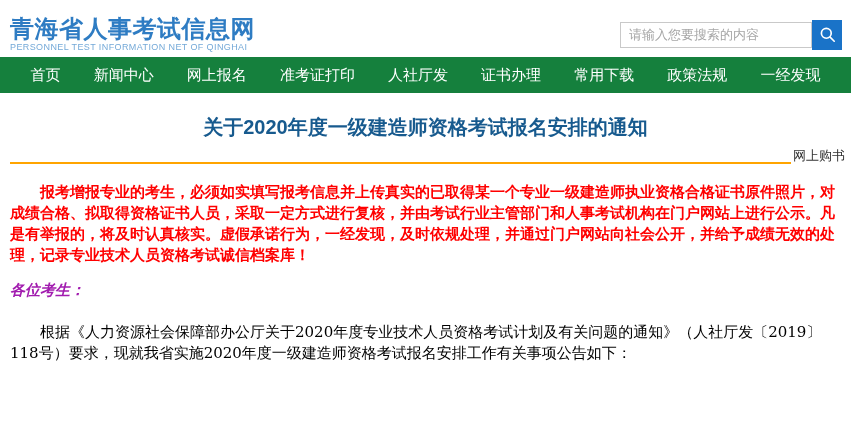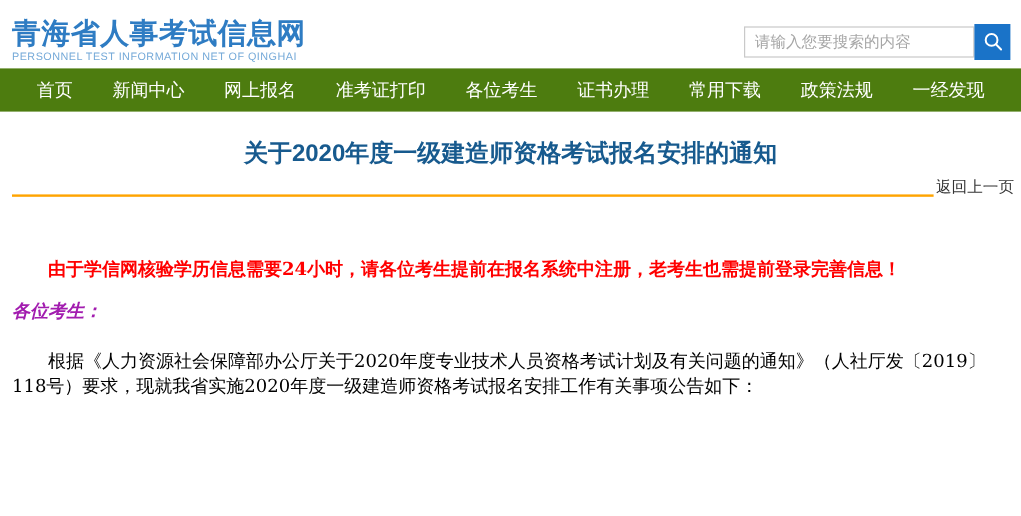--- a/index.html
+++ b/index.html
@@ -49,21 +49,21 @@
     display: flex;
     align-items: center;
     justify-content: center;
     cursor: pointer;
   }
   .search-btn svg { display: block; }
 
   
   .nav {
     height: 36px;
-    background: #4d7c0f;
+    background: #15803d;
     display: flex;
     align-items: center;
     justify-content: space-around;
     padding: 0 14px;
   }
   .nav-item {
     color: #ffffff;
     font-size: 15px;
     text-decoration: none;
     cursor: pointer;
@@ -141,31 +141,31 @@
       </span>
     </button>
   </div>
 </div>
 
 <div class="nav">
   <a class="nav-item">首页</a>
   <a class="nav-item">新闻中心</a>
   <a class="nav-item">网上报名</a>
   <a class="nav-item">准考证打印</a>
-  <a class="nav-item">各位考生</a>
+  <a class="nav-item">人社厅发</a>
   <a class="nav-item">证书办理</a>
   <a class="nav-item">常用下载</a>
   <a class="nav-item">政策法规</a>
   <a class="nav-item">一经发现</a>
 </div>
 
 <h1 class="page-title">关于2020年度一级建造师资格考试报名安排的通知</h1>
 
 <div class="back-row">
   <div class="back-divider"></div>
-  <a class="back-link">返回上一页</a>
+  <a class="back-link">网上购书</a>
 </div>
 
 <div class="content">
-  <p class="notice-red p-indent notice1">由于学信网核验学历信息需要24小时，请各位考生提前在报名系统中注册，老考生也需提前登录完善信息！</p>
+  <p class="notice-red p-indent notice2">报考增报专业的考生，必须如实填写报考信息并上传真实的已取得某一个专业一级建造师执业资格合格证书原件照片，对成绩合格、拟取得资格证书人员，采取一定方式进行复核，并由考试行业主管部门和人事考试机构在门户网站上进行公示。凡是有举报的，将及时认真核实。虚假承诺行为，一经发现，及时依规处理，并通过门户网站向社会公开，并给予成绩无效的处理，记录专业技术人员资格考试诚信档案库！</p>
   <p class="salutation">各位考生：</p>
   <p class="intro p-indent">根据《人力资源社会保障部办公厅关于2020年度专业技术人员资格考试计划及有关问题的通知》（人社厅发〔2019〕118号）要求，现就我省实施2020年度一级建造师资格考试报名安排工作有关事项公告如下：</p>
 </div>
 
 </body></html>

